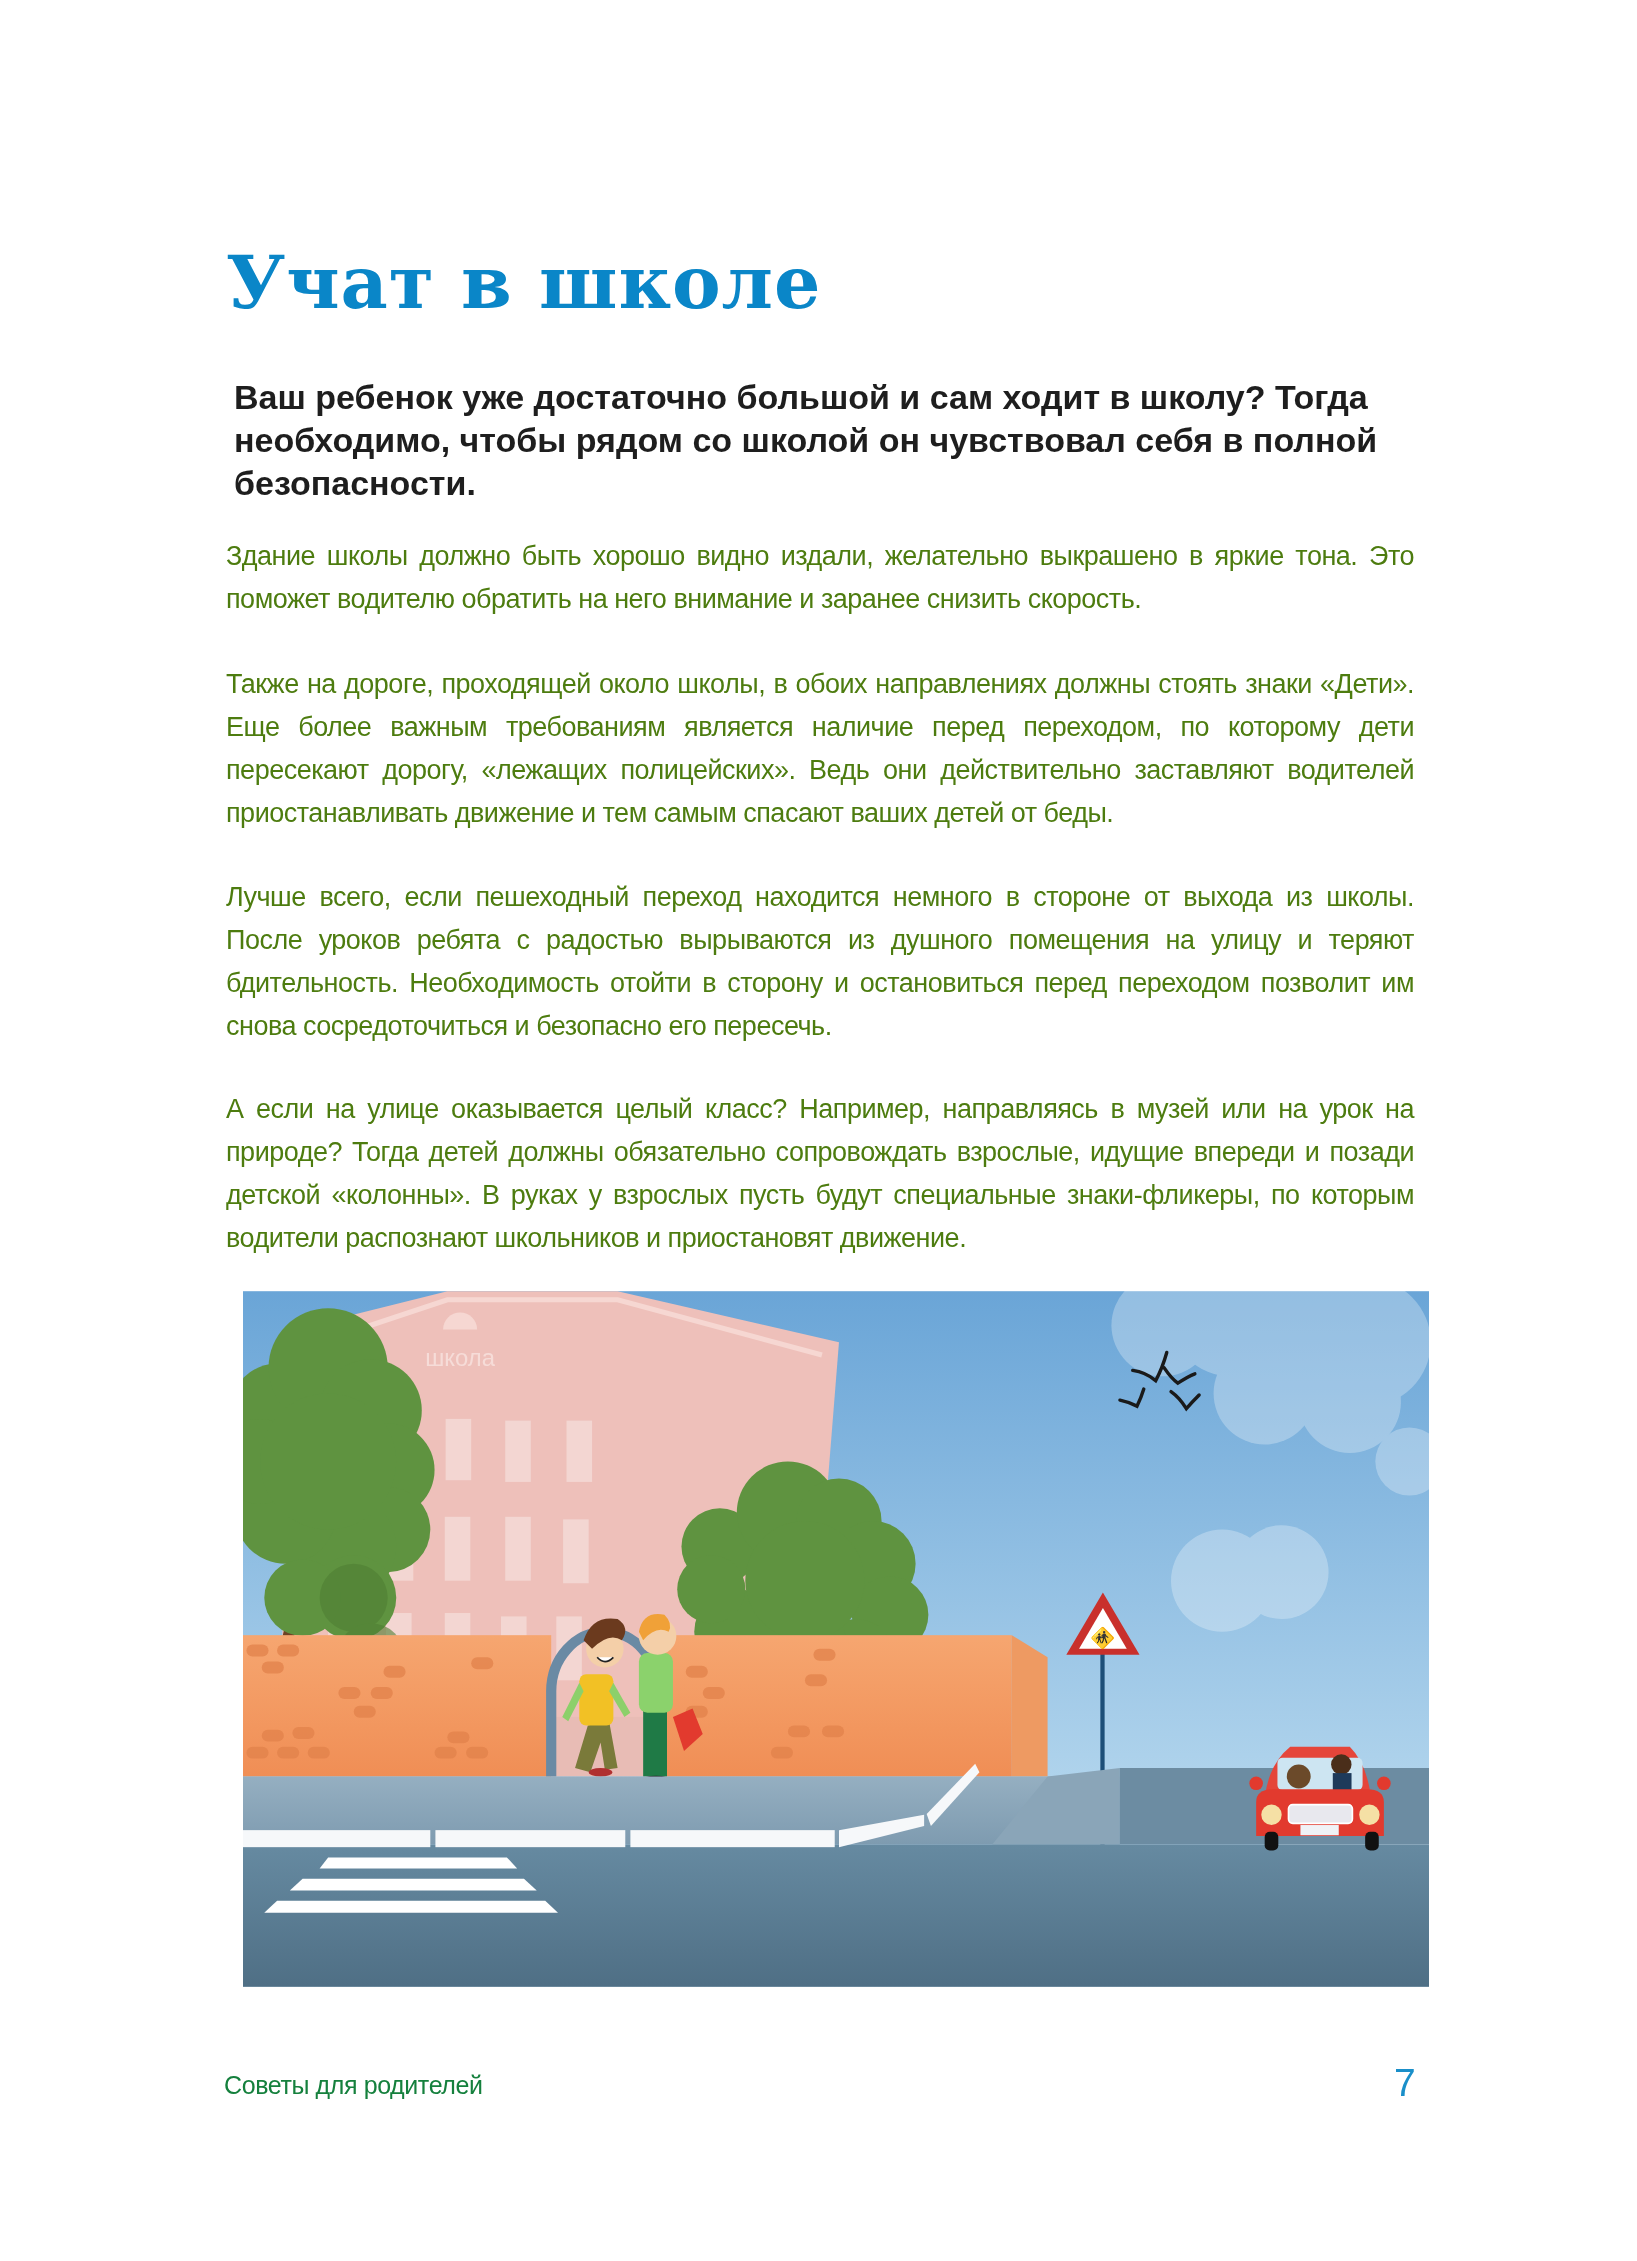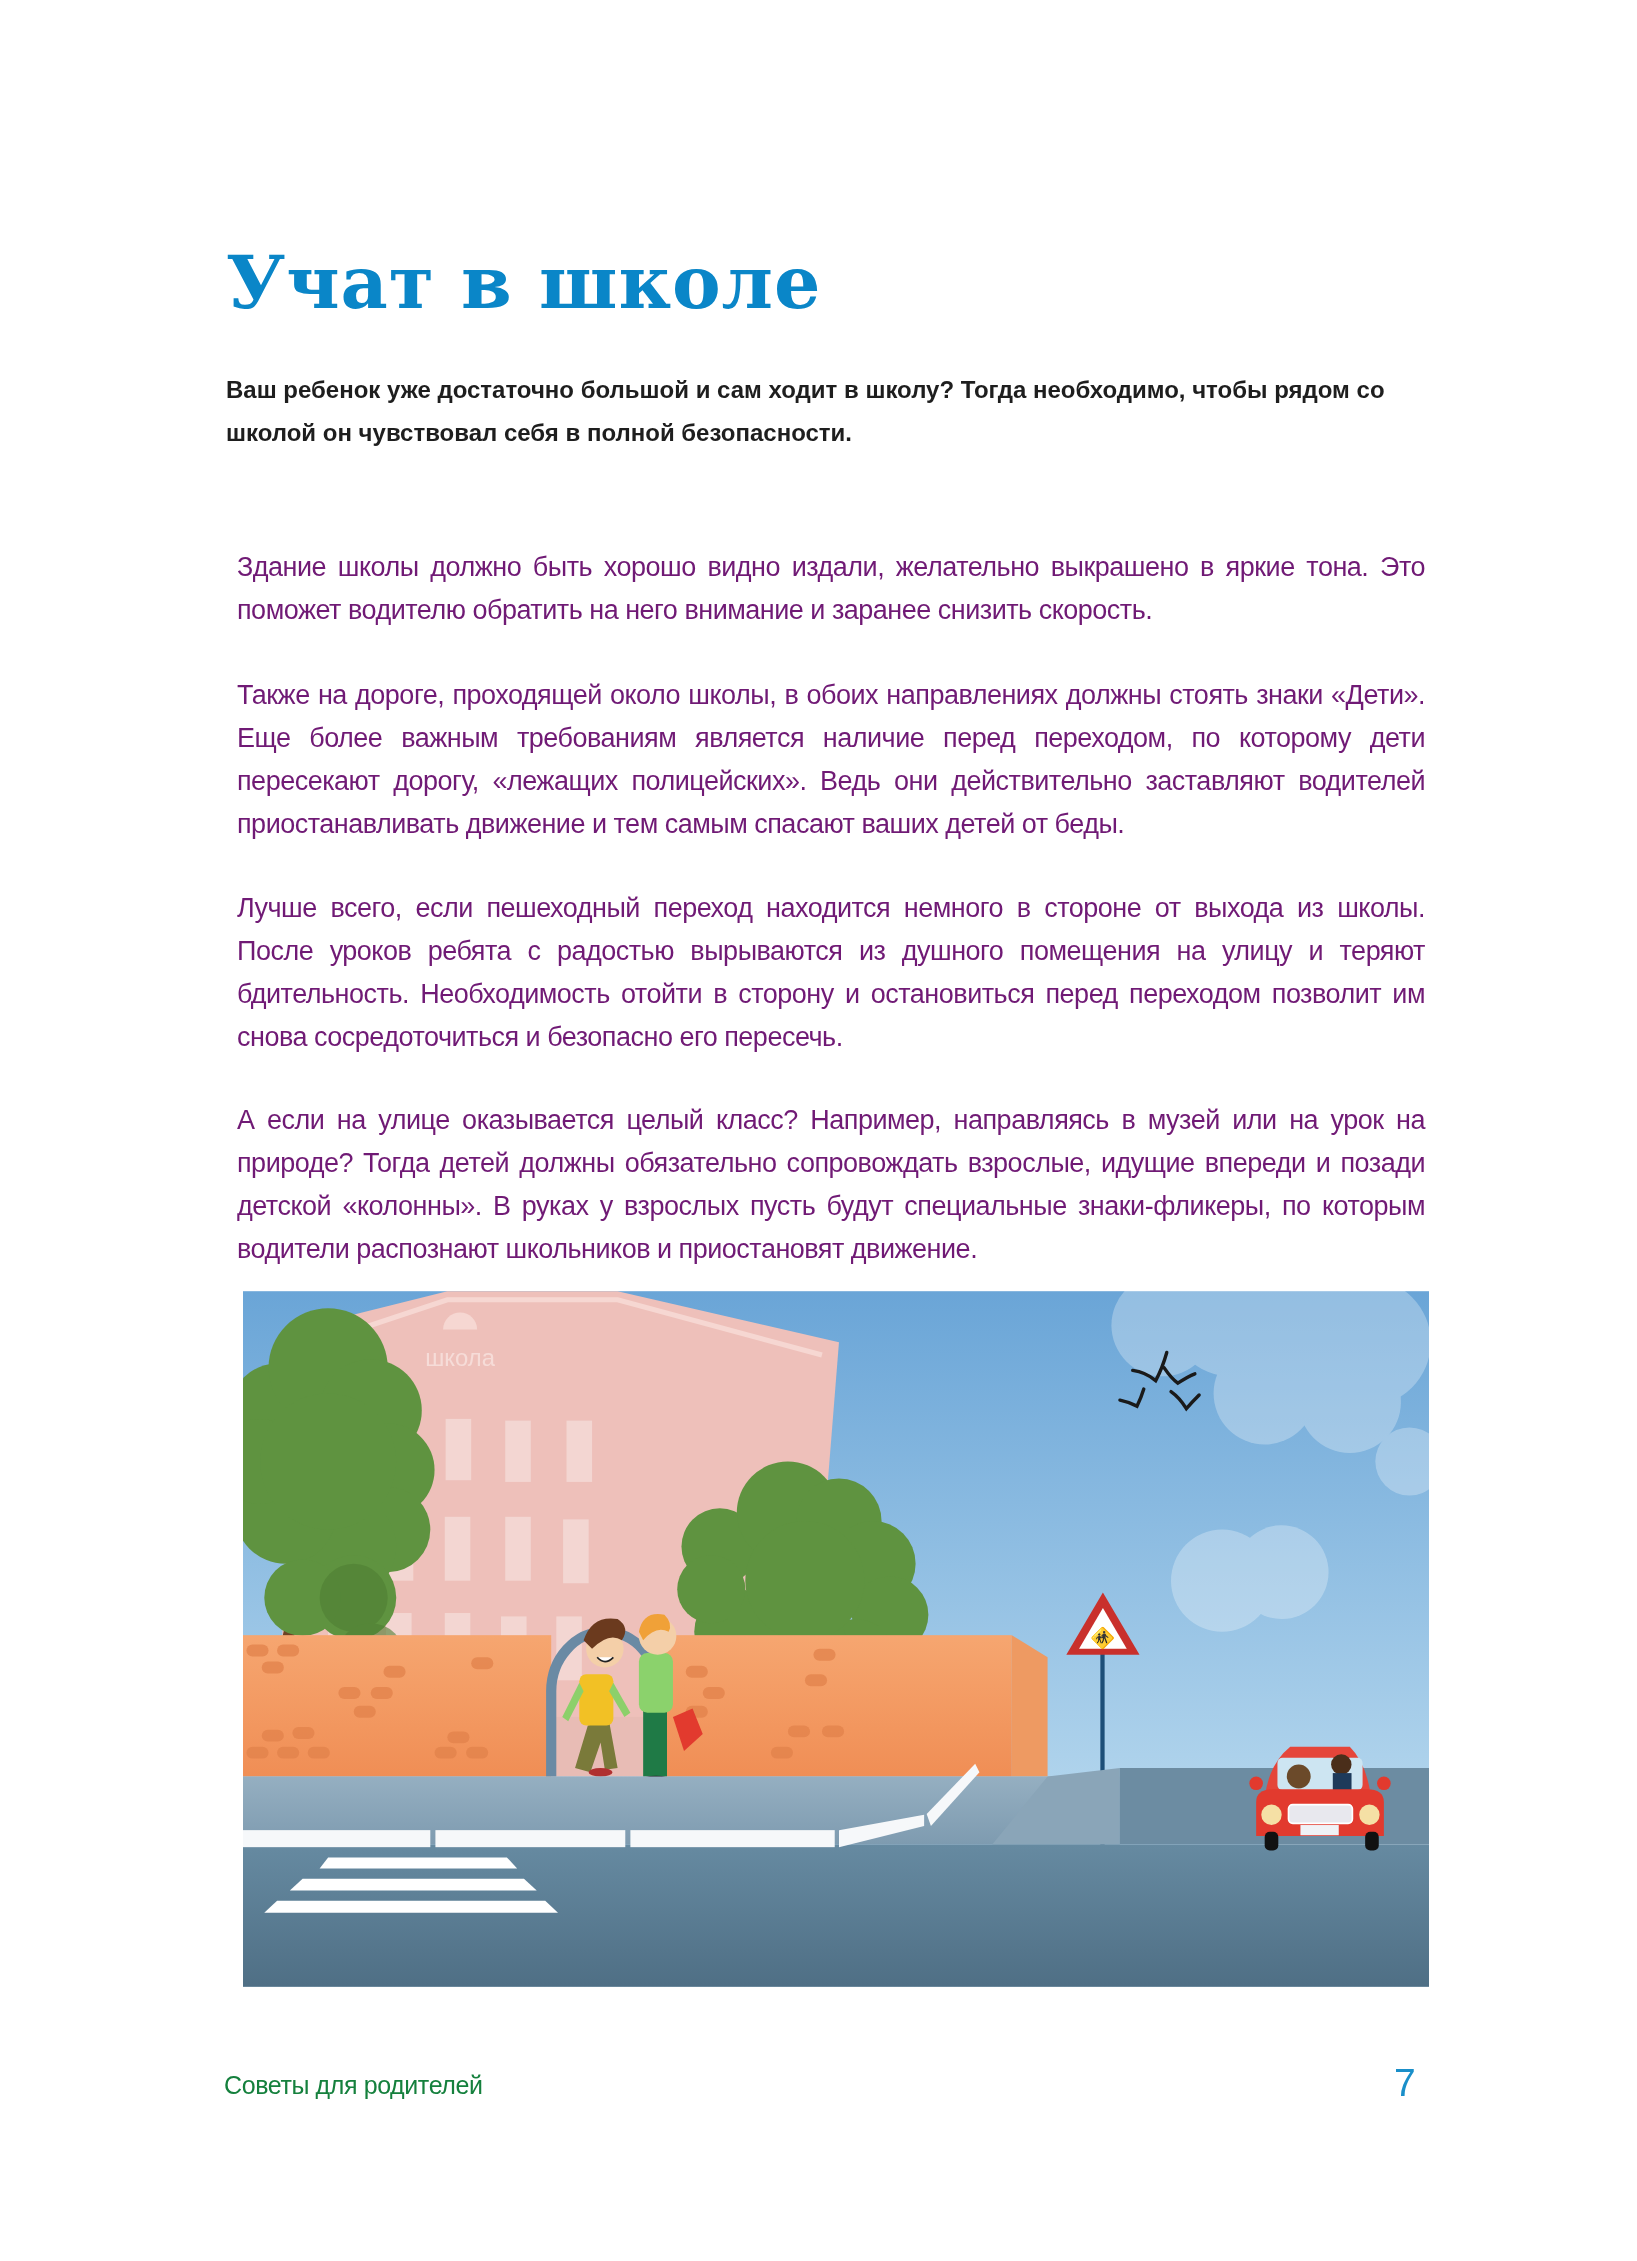--- a/index.html
+++ b/index.html
@@ -6,28 +6,28 @@
   body { width: 1638px; height: 2261px; position: relative; overflow: hidden; }
   .page { position: absolute; left: 0; top: 0; width: 1638px; height: 2261px; background: #fff; }
 
   .title {
     position: absolute; left: 226px; top: 240px; margin: 0;
     font-family: "DejaVu Serif", "Liberation Serif", serif;
     font-weight: bold; font-size: 73px; line-height: 85px;
     color: #0a86c8; letter-spacing: 0.9px;
   }
   .lead {
-    position: absolute; left: 226px; top: 368px; width: 1192px; margin: 0;
+    position: absolute; left: 226px; top: 368px; width: 1192px; margin: 8px;
     font-family: "Liberation Sans", sans-serif; font-weight: bold;
-    font-size: 24px; line-height: 43px; color: #1e1e1e;
+    font-size: 34px; line-height: 43px; color: #1e1e1e;
   }
   .para {
-    position: absolute; left: 226px; width: 1188px; margin: 11px;
+    position: absolute; left: 226px; width: 1188px; margin: 0;
     font-family: "Liberation Sans", sans-serif;
-    font-size: 27px; line-height: 43px; color: #701a75;
+    font-size: 27px; line-height: 43px; color: #4d7c0f;
     text-align: justify; letter-spacing: -0.5px;
   }
   .p1 { top: 535px; }
   .p2 { top: 663px; }
   .p3 { top: 876px; }
   .p4 { top: 1088px; }
 
   .illustration { position: absolute; left: 226px; top: 1291px; width: 1186px; height: 696px; overflow: hidden; margin-left: 17px; }
   .illustration svg { display: block; }
 

